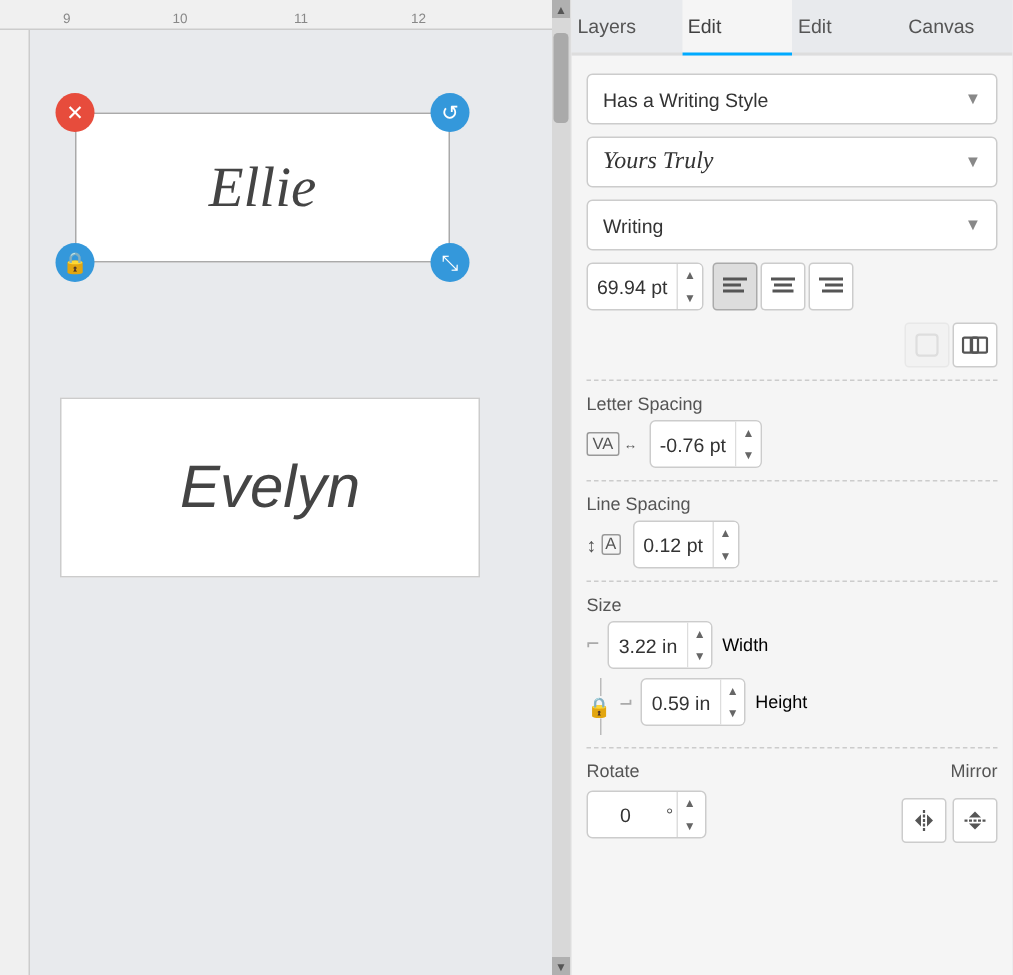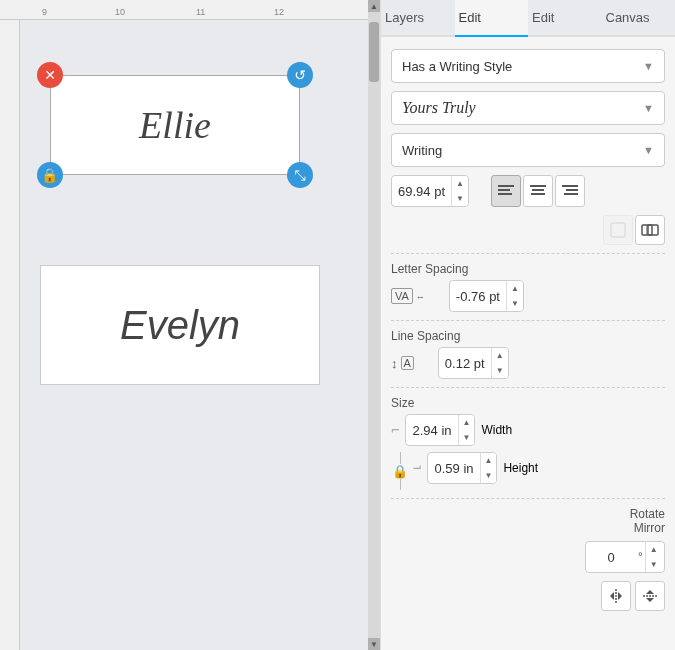--- a/index.html
+++ b/index.html
@@ -220,21 +220,21 @@
     .font-style-dropdown {
       font-family: 'Times New Roman', serif;
       font-style: italic;
       font-size: 16px;
     }
 
     
     .row {
       display: flex;
       align-items: center;
-      gap: 22px;
+      gap: 6px;
       margin-bottom: 8px;
     }
 
     
     .spinbox {
       display: flex;
       align-items: center;
       border: 1px solid #ccc;
       border-radius: 4px;
       background: white;
@@ -339,24 +339,23 @@
     }
     .corner-l {
       font-size: 12px;
       color: #aaa;
       font-family: monospace;
     }
 
     
     .rotate-mirror-row {
       display: flex;
-      align-items: flex-end;
+      align-items: center;
       justify-content: space-between;
       margin-bottom: 6px;
-      flex-direction: column;
     }
     .rotate-mirror-label {
       font-size: 12px;
       color: #555;
     }
     .mirror-btns {
       display: flex;
       gap: 4px;
     }
     .mirror-btn {
@@ -542,21 +541,21 @@
     </div>
 
     <hr class="divider">
 
     <div class="section-label">Size</div>
 
     <div class="size-row">
       <span class="corner-l" style="font-size:14px;color:#aaa;">⌐</span>
       <div class="spinbox">
         <span class="spinbox-value">
-          <span>2.94</span>
+          <span>3.22</span>
           <span>in</span>
         </span>
         <div class="spinbox-arrows">
           <button class="spinbox-up">▲</button>
           <button class="spinbox-down">▼</button>
         </div>
       </div>
       <span class="size-label">Width</span>
     </div>
 

